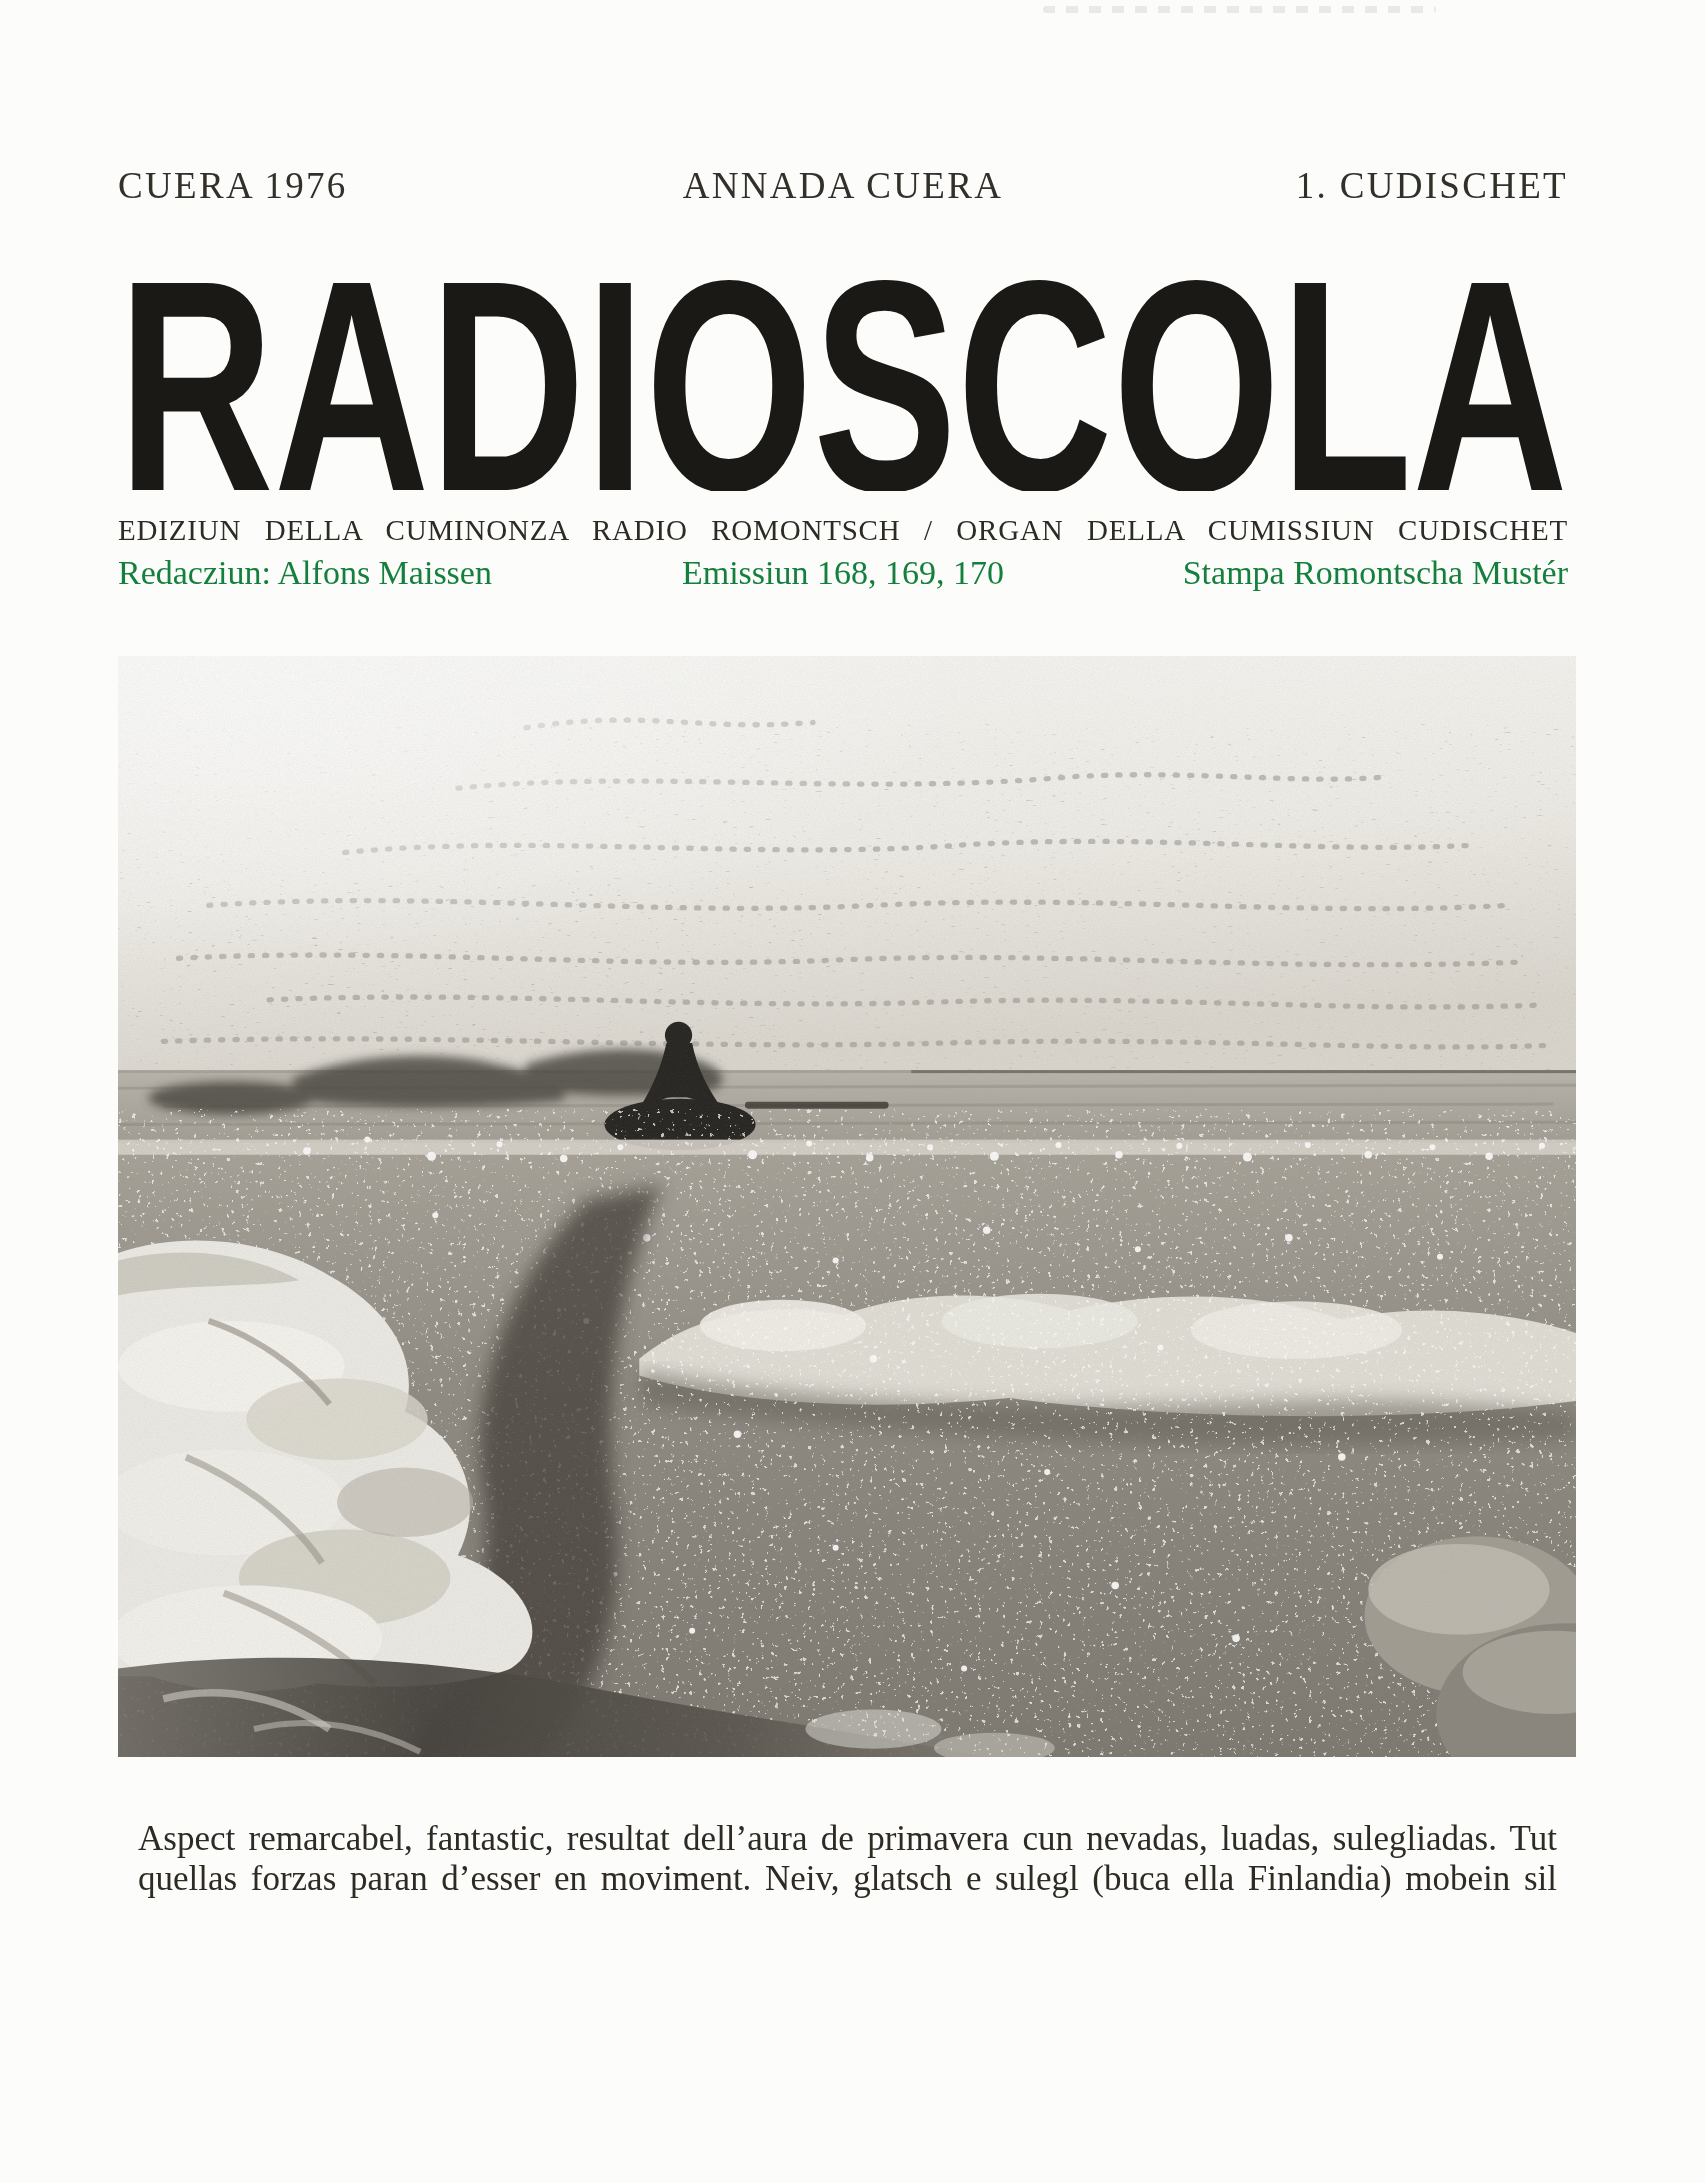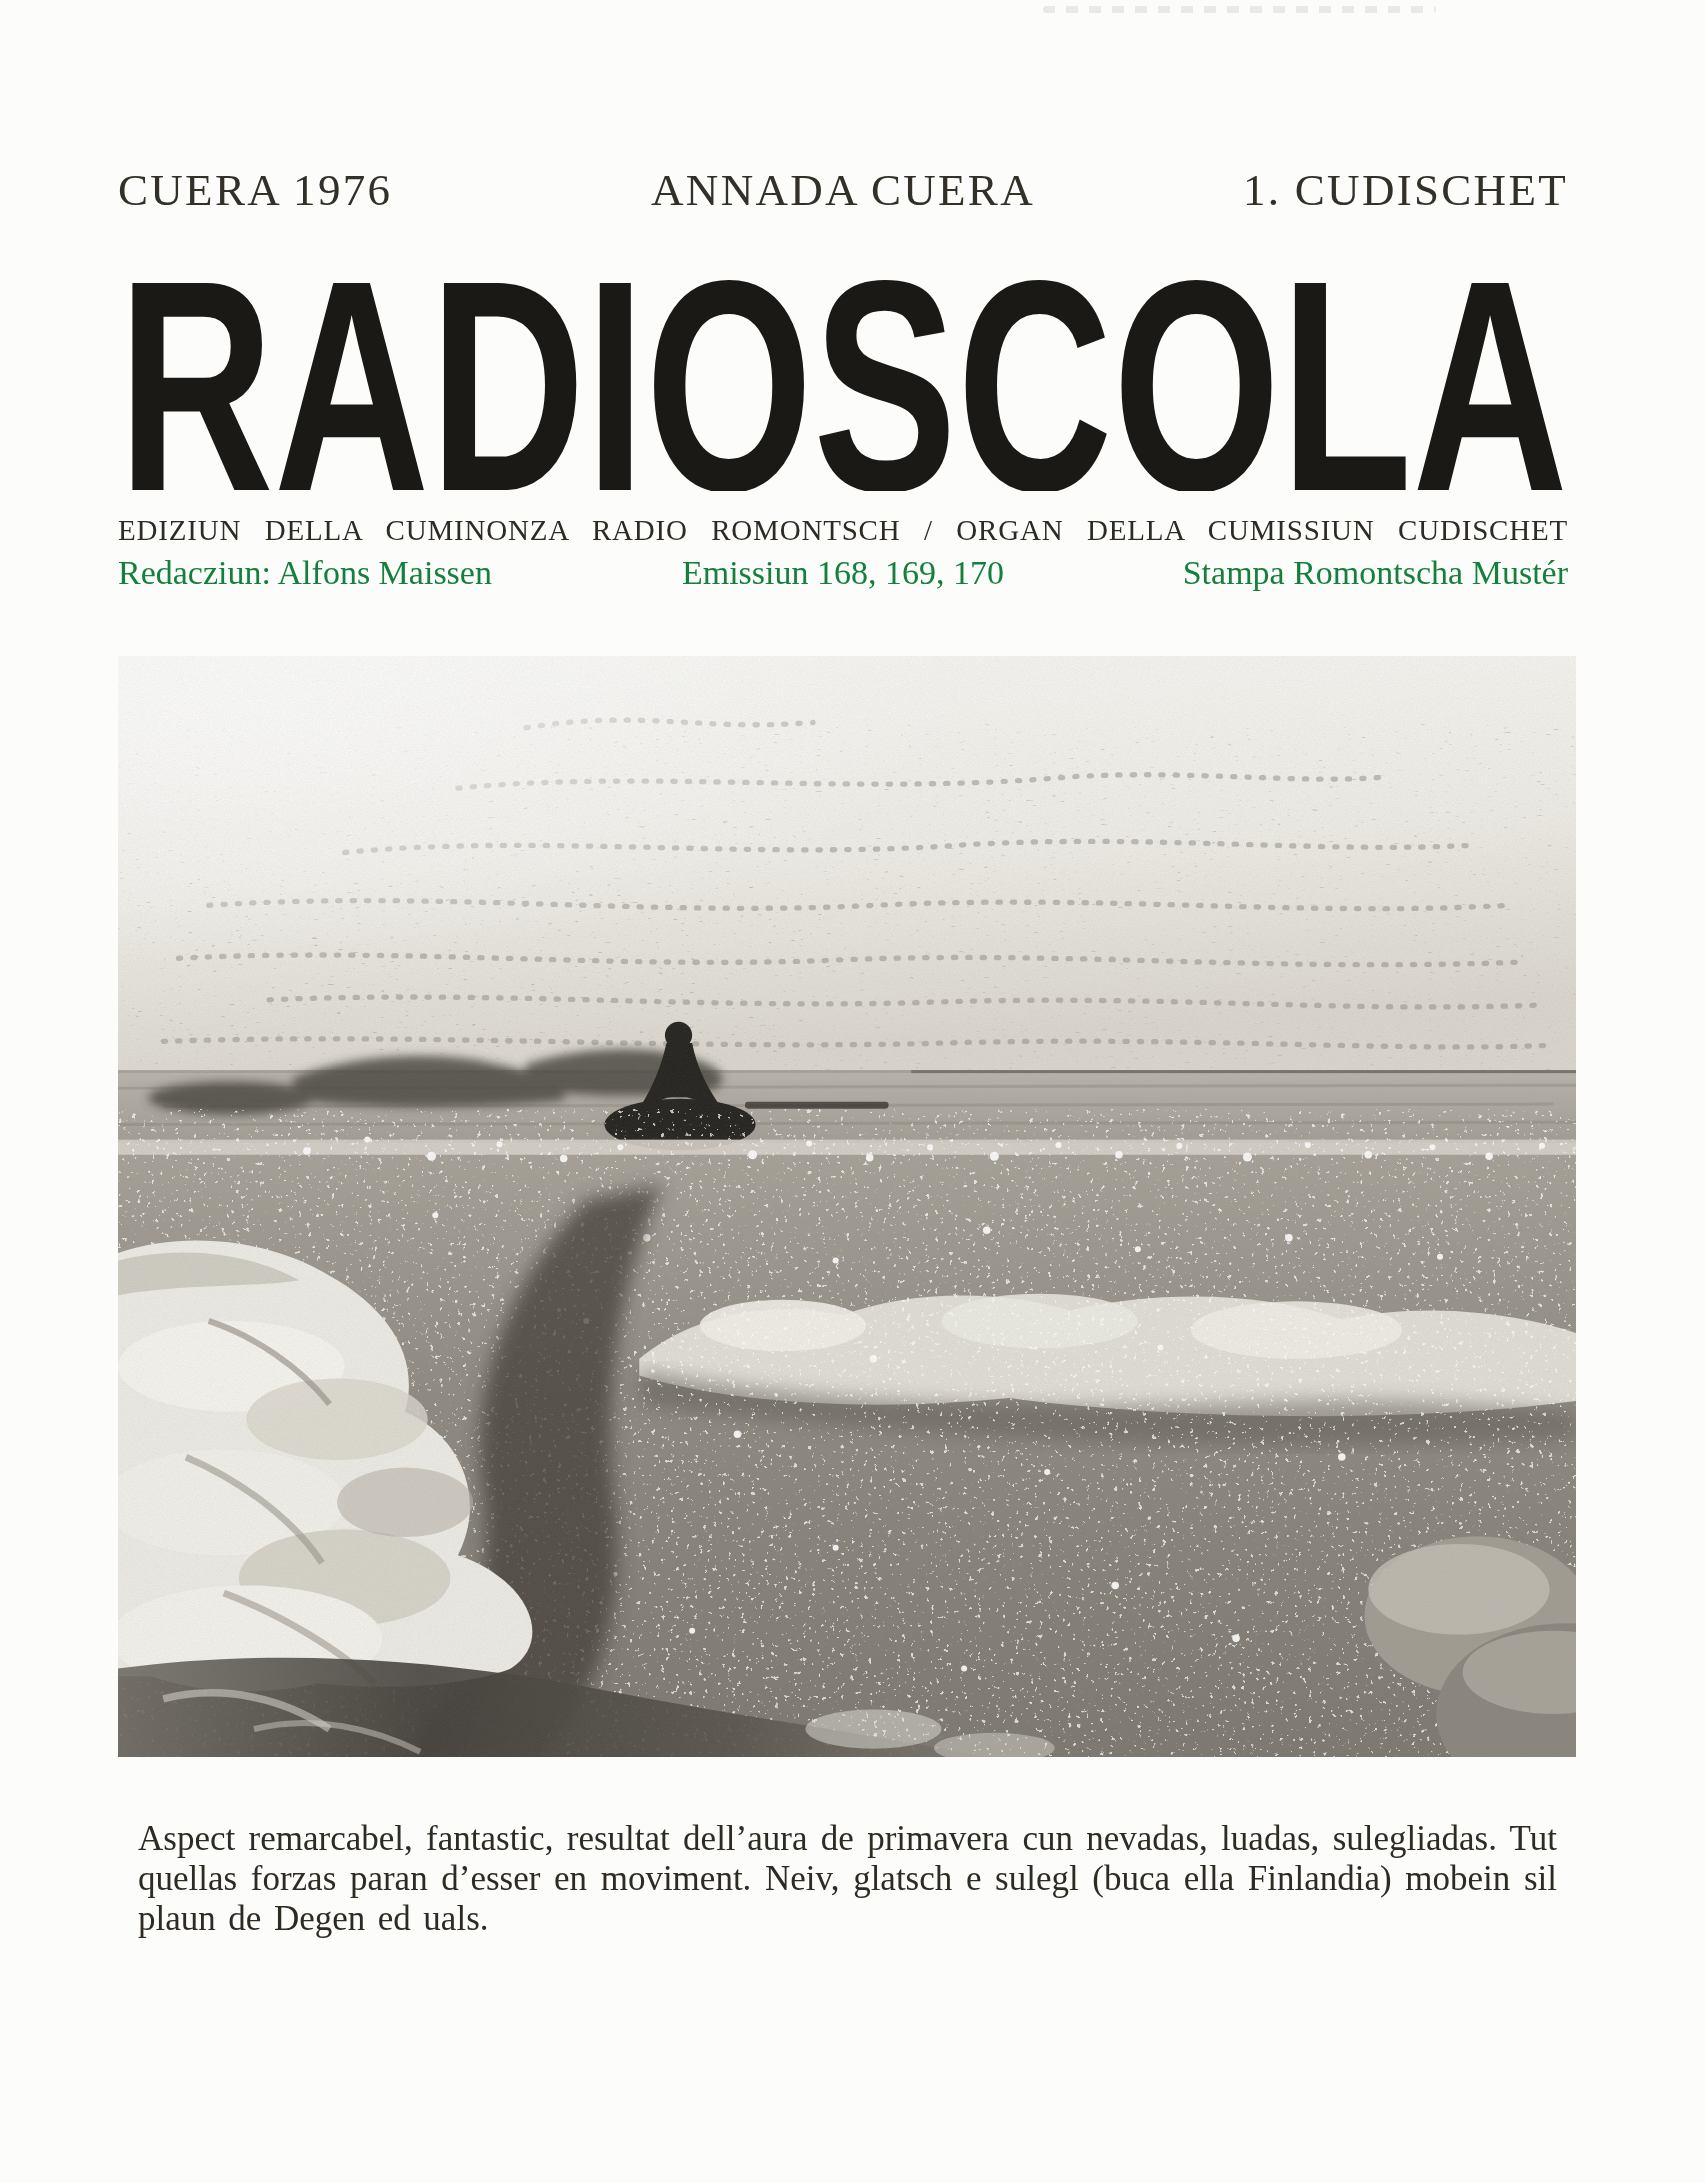--- a/index.html
+++ b/index.html
@@ -9,21 +9,21 @@
     font-family:"Liberation Serif","DejaVu Serif",serif;
   }
   .scan-artifact{
     position:absolute;left:1043px;top:6px;width:393px;height:6.8px;border-radius:3.8px;
     background:repeating-linear-gradient(90deg,#dcdcda 0 12px,rgba(255,255,255,0) 12px 23px);
     opacity:.6;
   }
   .issue-row{
     position:absolute;left:118px;top:164px;width:1450px;
     display:grid;grid-template-columns:1fr auto 1fr;
-    font-size:45px;letter-spacing:2.3px;color:#33302a;white-space:nowrap;
+    font-size:37px;letter-spacing:2.3px;color:#33302a;white-space:nowrap;
   }
   .issue-row .c{justify-self:center;}
   .issue-row .r{justify-self:end;}
   .title-wrap{position:absolute;left:118px;top:275px;width:1450px;height:216px;margin:0;}
   .title-wrap svg{display:block;}
   .title-text{
     font-family:"Liberation Sans","DejaVu Sans",sans-serif;
     font-weight:bold;fill:#1b1915;
   }
   .subtitle{
@@ -242,17 +242,16 @@
         <ellipse cx="1900" cy="1345" rx="120" ry="55" fill="#b5b0a6" opacity="0.7"></ellipse>
       </g>
 
       <rect x="0" y="0" width="1930" height="1457" filter="url(#grain)" opacity="0.3"></rect>
     </svg>
   </figure>
 
   <figcaption class="caption">
     <div class="cap-just">Aspect remarcabel, fantastic, resultat dell’aura de primavera cun nevadas, luadas, sulegliadas. Tut</div>
     <div class="cap-just">quellas forzas paran d’esser en moviment. Neiv, glatsch e sulegl (buca ella Finlandia) mobein sil</div>
-    <div>plaun de Degen ed uals.</div>
   </figcaption>
 
 </div>
 
 
 </body></html>

